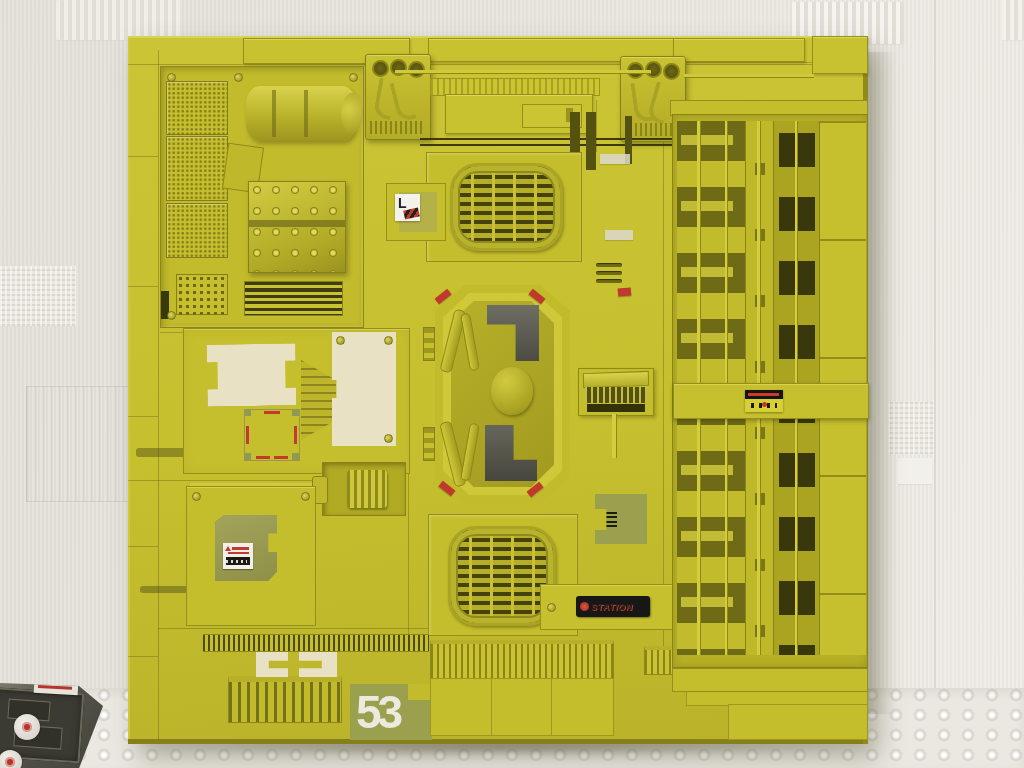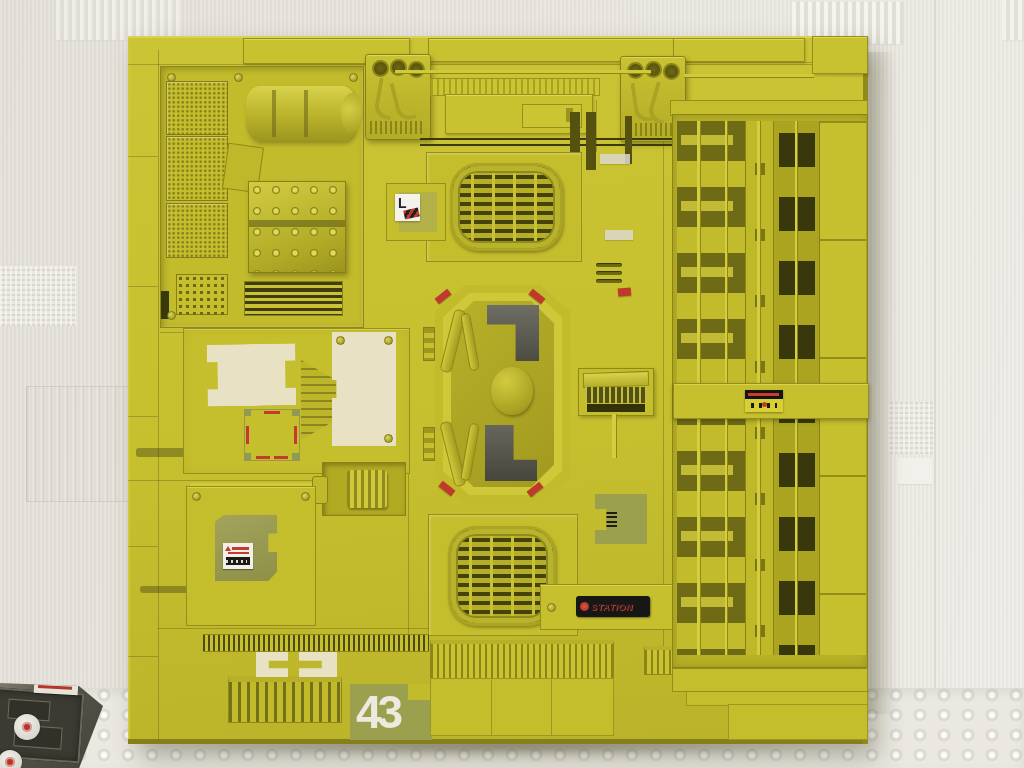--- a/index.html
+++ b/index.html
@@ -395,21 +395,21 @@
         <span class="station-text">STATION</span>
       </div>
     </div>
 
     <div class="a ribstrip-dark" style="left:75px;top:598px;width:226px;height:16px"></div>
     <div class="a comb" style="left:100px;top:640px;width:112px;height:40px"></div>
     <div class="a cream" style="left:128px;top:616px;width:32px;height:25px;clip-path:polygon(0 0,100% 0,100% 35%,40% 35%,40% 65%,100% 65%,100% 100%,0 100%)"></div>
     <div class="a cream" style="left:171px;top:616px;width:38px;height:25px;clip-path:polygon(0 0,100% 0,100% 100%,0 100%,0 65%,60% 65%,60% 35%,0 35%)"></div>
     <div class="a num-patch">
       <div class="a num-notch"></div>
-      <div class="a num-43">43</div>
+      <div class="a num-43">53</div>
     </div>
     <div class="a ribstrip-fine" style="left:302px;top:604px;width:182px;height:38px"></div>
     <div class="a bblock" style="left:302px;top:642px;width:182px;height:56px">
       <div class="a seam" style="left:60px;top:0;width:1px;height:56px"></div>
       <div class="a seam" style="left:120px;top:0;width:1px;height:56px"></div>
     </div>
     <div class="a ribstrip-fine" style="left:516px;top:610px;width:170px;height:24px"></div>
     <div class="a bblock" style="left:558px;top:634px;width:180px;height:34px"></div>
     <div class="a bblock" style="left:600px;top:668px;width:138px;height:34px"></div>
 

